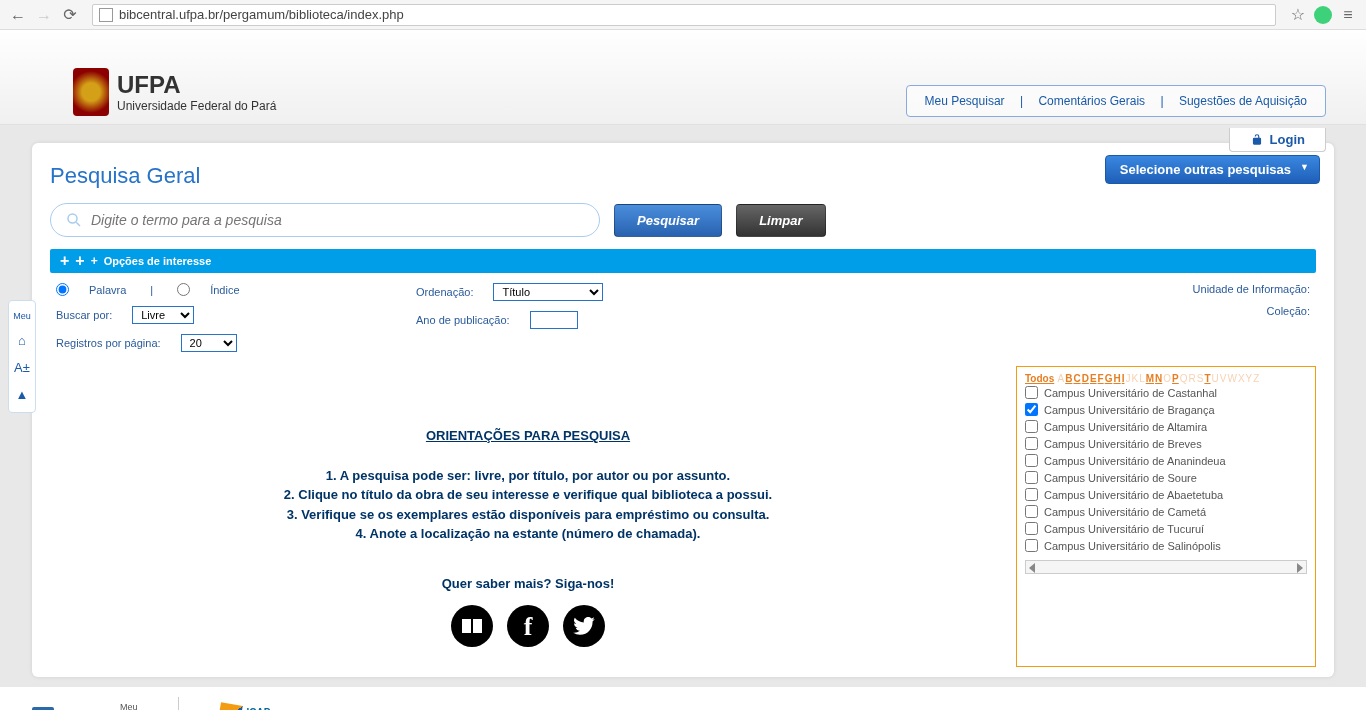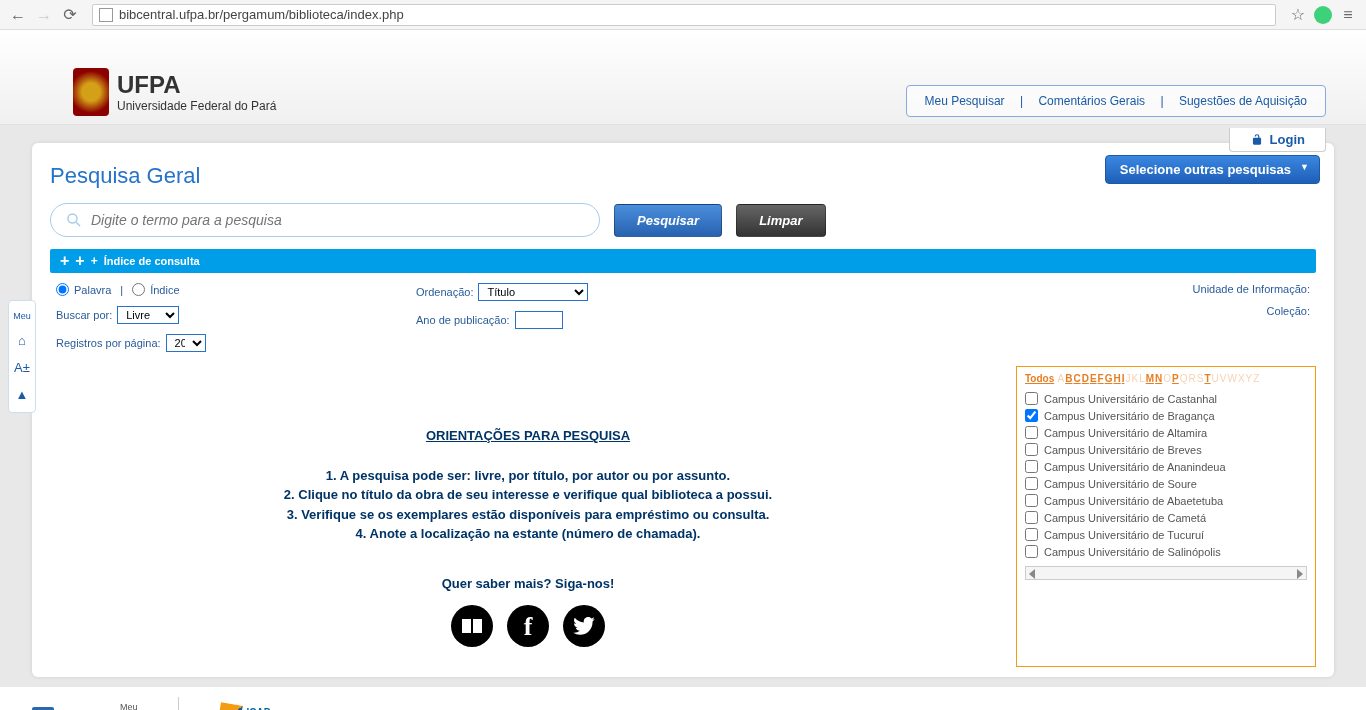--- a/index.html
+++ b/index.html
@@ -38,38 +38,38 @@
 .search-input { border: none; outline: none; flex: 1; font-size: 14px; color: #888; font-style: italic; }
 .btn { border-radius: 4px; padding: 8px 22px; font-weight: bold; font-size: 13px; border: 1px solid rgba(0,0,0,0.3); cursor: pointer; font-style: italic; }
 .btn-primary { background: linear-gradient(#4a8edc, #2862b0); color: #fff; }
 .btn-dark { background: linear-gradient(#666, #333); color: #fff; }
 
 .options-bar { background: #009ee8; color: #fff; font-size: 11px; font-weight: bold; padding: 4px 10px; border-radius: 2px; display: flex; align-items: center; gap: 6px; }
 .options-bar .plus { font-size: 16px; line-height: 1; }
 
 .options-grid { display: grid; grid-template-columns: 360px 380px 1fr; padding: 10px 6px; row-gap: 10px; }
 .opt-col { display: flex; flex-direction: column; gap: 10px; font-size: 11px; }
-.opt-row { display: flex; align-items: center; gap: 5px; color: #2a5a9a; }
+.opt-row { display: flex; align-items: center; gap: 20px; color: #2a5a9a; }
 .opt-row label { color: #2a5a9a; }
 .opt-row .rt-label { margin-left: auto; color: #2a5a9a; }
 select, .small-input { border: 1px solid #2673c9; font-size: 11px; padding: 1px 4px; background: #fff; }
 .sel-livre { width: 62px; }
-.sel-reg { width: 40px; }
+.sel-reg { width: 56px; }
 .sel-ord { width: 110px; }
 .small-input { width: 48px; height: 18px; }
 
 .lower-area { display: flex; gap: 10px; margin-top: 4px; }
 .instructions { flex: 1; text-align: center; padding: 60px 10px 20px; color: #003366; font-weight: bold; font-size: 13px; line-height: 1.5; }
 .instructions .ins-title { text-decoration: underline; margin-bottom: 20px; }
 .instructions .follow { margin-top: 30px; }
 .social-row { display: flex; justify-content: center; gap: 14px; margin-top: 12px; }
 .social-circle { width: 42px; height: 42px; border-radius: 50%; background: #000; color: #fff; display: flex; align-items: center; justify-content: center; }
 
 .campus-panel { width: 300px; border: 1px solid #f39c12; padding: 6px 8px 4px; font-size: 11px; position: relative; }
-.alpha-row { font-size: 10px; margin-bottom: 6px; white-space: nowrap; }
+.alpha-row { font-size: 10px; white-space: nowrap; }
 .alpha-row a { text-decoration: underline; margin-right: 1px; }
 .alpha-row .active { color: #e67e22; font-weight: bold; }
 .alpha-row .inactive { color: #e67e22; opacity: 0.35; text-decoration: none; }
 .campus-item { display: flex; align-items: center; gap: 6px; padding: 2px 0; color: #555; }
 .campus-item input { width: 13px; height: 13px; }
 .scroll-hint { height: 14px; border: 1px solid #ccc; background: #f5f5f5; margin-top: 6px; position: relative; }
 .scroll-hint::before, .scroll-hint::after { content: ""; position: absolute; top: 2px; width: 0; height: 0; border-top: 5px solid transparent; border-bottom: 5px solid transparent; }
 .scroll-hint::before { left: 3px; border-right: 6px solid #888; }
 .scroll-hint::after { right: 3px; border-left: 6px solid #888; }
 
@@ -142,21 +142,21 @@
           <input class="search-input" placeholder="Digite o termo para a pesquisa" style="">
         </div>
         <button class="btn btn-primary">Pesquisar</button>
         <button class="btn btn-dark">Limpar</button>
       </div>
 
       <div class="options-bar">
         <span class="plus">+</span>
         <span class="plus">+</span>
         <span class="plus" style="font-size:12px">+</span>
-        <span>Índice de consulta</span>
+        <span>Opções de interesse</span>
       </div>
 
       <div class="options-grid">
         <div class="opt-col">
           <div class="opt-row">
             <input type="radio" checked="" style="">
             <label>Palavra</label>
             <span style="color:#2a5a9a;margin:0 4px">|</span>
             <input type="radio" style="">
             <label>Índice</label>

